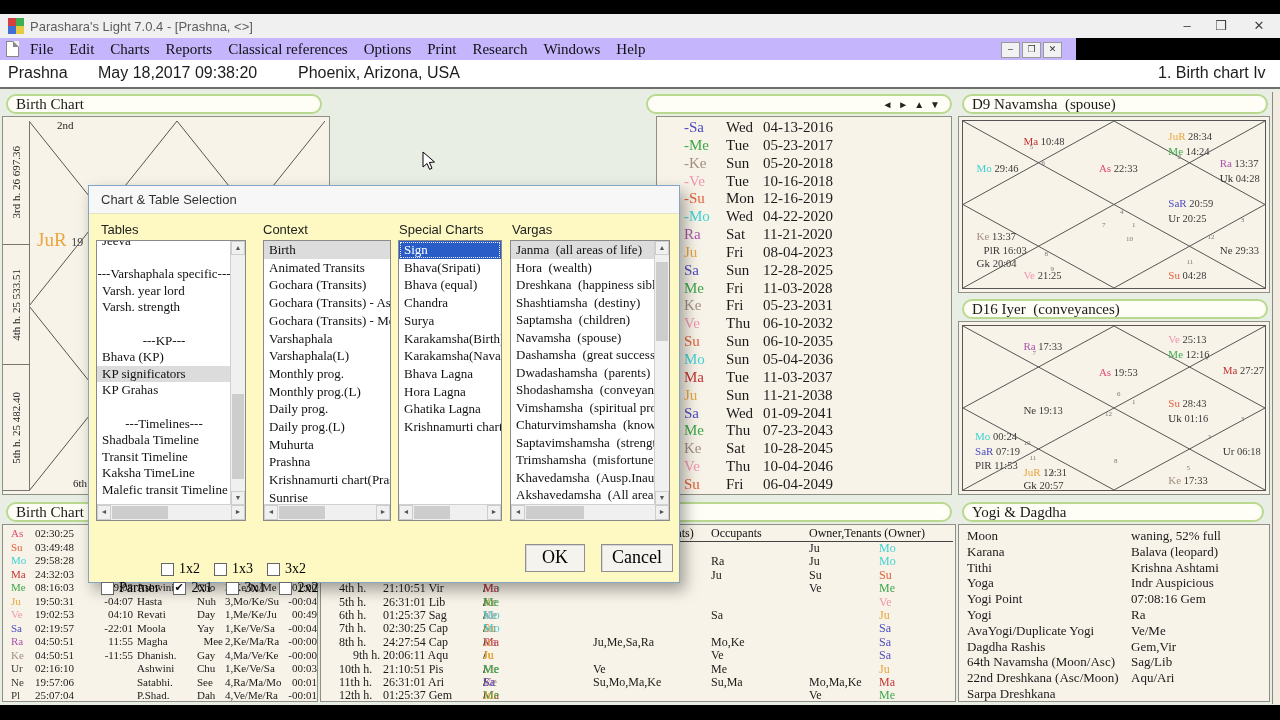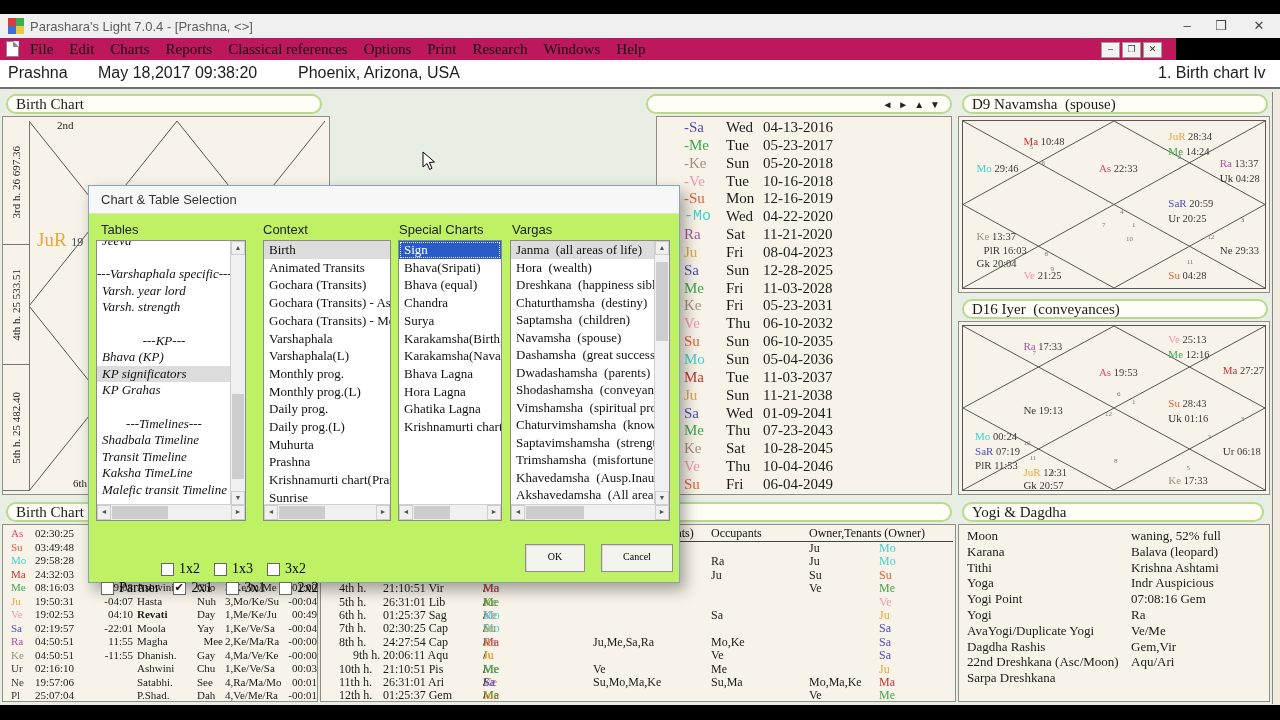--- a/index.html
+++ b/index.html
@@ -8,21 +8,21 @@
   .bar-black{position:absolute;left:0;width:1280px;background:#000;}
   
   .titlebar{position:absolute;left:0;top:14px;width:1280px;height:24px;background:#f0f0f0;
             font-family:"Liberation Sans",sans-serif;}
   .app-icon{position:absolute;left:8px;top:4px;width:16px;height:16px;display:grid;
             grid-template-columns:8px 8px;grid-template-rows:8px 8px;}
   .app-icon i{display:block;}
   .title-text{position:absolute;left:30px;top:5px;font-size:13px;color:#5d5d5d;}
   .win-ctl{position:absolute;top:2px;width:34px;height:20px;text-align:center;color:#444;
            font-size:13px;line-height:20px;font-family:"Liberation Sans",sans-serif;}
-  .menubar{position:absolute;left:0;top:38px;width:1176px;height:22px;background:#be185d;
+  .menubar{position:absolute;left:0;top:38px;width:1076px;height:22px;background:#c4b5fd;
            border-bottom:1px solid #0ea5e9;}
   .doc-icon{position:absolute;left:6px;top:3px;width:11px;height:14px;background:#fff;
             border:1px solid #888;}
   .doc-icon::after{content:"";position:absolute;right:-1px;top:-1px;border:3px solid #f0f0f0;
             border-left-color:#888;border-bottom-color:#888;}
   .menu-items{position:absolute;left:22px;top:0;height:22px;display:flex;}
   .menu-item{padding:1px 8px;font-size:15px;color:#111;line-height:20px;}
   .mdi-group{position:absolute;right:14px;top:4px;display:flex;gap:2px;}
   .mdi-btn{width:17px;height:14px;border:1px solid #9a9a9a;background:#f2f2f2;color:#333;
            font-size:9px;line-height:13px;text-align:center;font-family:"Liberation Sans",sans-serif;}
@@ -60,21 +60,21 @@
   .brow{position:relative;height:13.5px;font-size:11px;line-height:13px;}
   .brow span{position:absolute;white-space:nowrap;color:#1b1b1b;}
   .kp-head,.kp-row{position:relative;height:13.4px;font-size:12px;line-height:13px;}
   .kp-head{border-bottom:1px solid #444;height:14px;}
   .kp-head span{position:absolute;white-space:nowrap;color:#111;}
   .kp-row span{position:absolute;white-space:nowrap;color:#1b1b1b;}
   .yg-row{position:relative;height:15.8px;font-size:13px;line-height:15px;}
   .yg-row span{position:absolute;white-space:nowrap;color:#1b1b1b;}
   .right-strip{position:absolute;background:#f1ecdf;border-left:1px solid #888;}
   
-  .dialog{position:absolute;left:88px;top:96px;width:592px;height:398px;background:#bef264;
+  .dialog{position:absolute;left:88px;top:96px;width:592px;height:398px;background:#fef9c3;
           border:1px solid #84a4c4;box-shadow:5px 7px 14px rgba(0,0,0,.35);z-index:40;box-sizing:border-box;}
   .dlg-title{position:absolute;left:0;top:0;width:100%;height:27px;background:#f7f7f7;
              border-bottom:1px solid #e6e2c2;}
   .dlg-title span{position:absolute;left:12px;top:6px;font-family:"Liberation Sans",sans-serif;
              font-size:13px;color:#333;}
   .col-head{position:absolute;font-family:"Liberation Sans",sans-serif;font-size:13px;color:#222;}
   .lb{position:absolute;background:#fff;border:1px solid #8a8a8a;box-sizing:border-box;overflow:hidden;}
   .lb-items{position:absolute;left:0;top:0;right:0;bottom:15px;overflow:hidden;}
   .li{position:relative;font-size:13px;line-height:17.5px;padding-left:5px;white-space:pre;color:#111;}
   .li.hdr{text-align:center;padding-left:0;}
@@ -84,21 +84,21 @@
   .sb-v{position:absolute;top:0;right:0;width:14px;bottom:15px;background:#f0f0f0;border-left:1px solid #d0d0d0;}
   .sb-h{position:absolute;left:0;right:0;bottom:0;height:15px;background:#f0f0f0;border-top:1px solid #d0d0d0;}
   .sb-btn{position:absolute;background:#f0f0f0;border:1px solid #cdcdcd;color:#555;font-size:7px;
           text-align:center;box-sizing:border-box;}
   .sb-thumb{position:absolute;background:#cdcdcd;}
   .cb-row{position:absolute;display:flex;gap:14px;font-size:14px;}
   .cb-item{display:flex;align-items:center;gap:5px;}
   .cb{width:13px;height:13px;border:1px solid #666;background:#fff;position:relative;box-sizing:border-box;}
   .cb.checked::after{content:"✔";position:absolute;left:0;top:-2px;font-size:11px;color:#111;}
   .btn{position:absolute;width:58px;height:26px;background:#f4f3ee;border:1px solid #8f8f8f;
-       font-size:10px;text-align:center;line-height:24px;box-shadow:1px 1px 0 #d8d8d8 inset;}
+       font-size:18px;text-align:center;line-height:24px;box-shadow:1px 1px 0 #d8d8d8 inset;}
   .cursor{position:absolute;z-index:60;}
 </style>
 </head>
 <body>
 
 <div class="screen">
 
   <div class="bar-black" style="top:0;height:14px;"></div>
   <div class="bar-black" style="top:704px;height:16px;"></div>
 
@@ -202,21 +202,21 @@
             <span class="vp" style="color: rgb(240, 150, 174);">-Ve</span>
             <span class="vd">Tue</span>
             <span class="vdate">10-16-2018</span>
           </div>
           <div class="vim-row">
             <span class="vp" style="color: rgb(226, 96, 58);">-Su</span>
             <span class="vd">Mon</span>
             <span class="vdate">12-16-2019</span>
           </div>
           <div class="vim-row">
-            <span class="vp" style="color: rgb(63, 210, 210); font-family: Liberation Mono, monospace;">-Mo</span>
+            <span class="vp" style="color: rgb(63, 210, 210);">-Mo</span>
             <span class="vd">Wed</span>
             <span class="vdate">04-22-2020</span>
           </div>
           <div class="vim-row">
             <span class="vp" style="color: rgb(170, 85, 170);">Ra</span>
             <span class="vd">Sat</span>
             <span class="vdate">11-21-2020</span>
           </div>
           <div class="vim-row">
             <span class="vp" style="color: rgb(233, 166, 62);">Ju</span>
@@ -433,21 +433,21 @@
             <span style="left: 86px; width: 42px; text-align: right;">-04:07</span>
             <span style="left: 132px; width: 56px;">Hasta</span>
             <span style="left: 192px; width: 26px;">Nuh</span>
             <span style="left: 220px; width: 60px;">3,Mo/Ke/Su</span>
             <span style="left: 282px; width: 30px; text-align: right;">-00:04</span>
           </div>
           <div class="brow">
             <span style="left: 6px; width: 22px; color: rgb(240, 150, 174);">Ve</span>
             <span style="left: 30px; width: 52px;">19:02:53</span>
             <span style="left: 86px; width: 42px; text-align: right;">04:10</span>
-            <span style="left: 132px; width: 56px; font-weight: bold;">Revati</span>
+            <span style="left: 132px; width: 56px;">Revati</span>
             <span style="left: 192px; width: 26px;">Day</span>
             <span style="left: 220px; width: 60px;">1,Me/Ke/Ju</span>
             <span style="left: 282px; width: 30px; text-align: right;">00:49</span>
           </div>
           <div class="brow">
             <span style="left: 6px; width: 22px; color: rgb(77, 77, 192);">Sa</span>
             <span style="left: 30px; width: 52px;">02:19:57</span>
             <span style="left: 86px; width: 42px; text-align: right;">-22:01</span>
             <span style="left: 132px; width: 56px;">Moola</span>
             <span style="left: 192px; width: 26px;">Yay</span>
@@ -725,41 +725,45 @@
           </div>
           <div class="yg-row">
             <span style="left: 8px;">AvaYogi/Duplicate Yogi</span>
             <span style="left: 172px;">Ve/Me</span>
           </div>
           <div class="yg-row">
             <span style="left: 8px;">Dagdha Rashis</span>
             <span style="left: 172px;">Gem,Vir</span>
           </div>
           <div class="yg-row">
+            <span style="left: 8px;">64th Navamsha (Moon/Asc)</span>
+            <span style="left: 172px;">Sag/Lib</span>
+          </div>
+          <div class="yg-row">
             <span style="left: 8px;">22nd Dreshkana (Asc/Moon)</span>
             <span style="left: 172px;">Aqu/Ari</span>
           </div>
           <div class="yg-row">
             <span style="left: 8px;">Sarpa Dreshkana</span>
             <span style="left: 172px;"></span>
           </div>
         </div>
     </div>
 
     <div class="dialog">
       <div class="dlg-title">
         <span>Chart &amp; Table Selection</span>
       </div>
       <span class="col-head" style="left:12px;top:36px;">Tables</span>
       <span class="col-head" style="left:174px;top:36px;">Context</span>
       <span class="col-head" style="left:310px;top:36px;">Special Charts</span>
       <span class="col-head" style="left:423px;top:36px;">Vargas</span>
 
       <div class="lb" id="lb-tables" style="left:7px;top:54px;width:150px;height:281px;">
-          <div class="lb-items" style="right: 14px; font-style: italic;">
+          <div class="lb-items" style="right: 14px;">
             <div class="li clip-top" style="line-height: 16.6px;">Jeeva</div>
             <div class="li" style="line-height: 16.6px;">&nbsp;</div>
             <div class="li hdr" style="line-height: 16.6px;">---Varshaphala specific---</div>
             <div class="li" style="line-height: 16.6px;">Varsh. year lord</div>
             <div class="li" style="line-height: 16.6px;">Varsh. strength</div>
             <div class="li" style="line-height: 16.6px;">&nbsp;</div>
             <div class="li hdr" style="line-height: 16.6px;">---KP---</div>
             <div class="li" style="line-height: 16.6px;">Bhava (KP)</div>
             <div class="li sel-gray" style="line-height: 16.6px;">KP significators</div>
             <div class="li" style="line-height: 16.6px;">KP Grahas</div>
@@ -823,21 +827,21 @@
             <div class="sb-btn" style="left: 0px; top: 0px; width: 14px; height: 15px; line-height: 13px;">◄</div>
             <div class="sb-thumb" style="top: 1px; height: 13px; left: 15px; width: 36px;"></div>
             <div class="sb-btn" style="right: 0px; top: 0px; width: 14px; height: 15px; line-height: 13px;">►</div>
           </div>
         </div>
       <div class="lb" id="lb-vargas" style="left:421px;top:54px;width:160px;height:281px;">
           <div class="lb-items" style="right: 14px;">
             <div class="li sel-gray" style="line-height: 17.5px;">Janma  (all areas of life)</div>
             <div class="li" style="line-height: 17.5px;">Hora  (wealth)</div>
             <div class="li" style="line-height: 17.5px;">Dreshkana  (happiness siblings)</div>
-            <div class="li" style="line-height: 17.5px;">Chaturthamsha  (destiny)</div>
+            <div class="li" style="line-height: 17.5px;">Shashtiamsha  (destiny)</div>
             <div class="li" style="line-height: 17.5px;">Saptamsha  (children)</div>
             <div class="li" style="line-height: 17.5px;">Navamsha  (spouse)</div>
             <div class="li" style="line-height: 17.5px;">Dashamsha  (great successes)</div>
             <div class="li" style="line-height: 17.5px;">Dwadashamsha  (parents)</div>
             <div class="li" style="line-height: 17.5px;">Shodashamsha  (conveyances)</div>
             <div class="li" style="line-height: 17.5px;">Vimshamsha  (spiritual progress)</div>
             <div class="li" style="line-height: 17.5px;">Chaturvimshamsha  (knowledge)</div>
             <div class="li" style="line-height: 17.5px;">Saptavimshamsha  (strength)</div>
             <div class="li" style="line-height: 17.5px;">Trimshamsha  (misfortunes)</div>
             <div class="li" style="line-height: 17.5px;">Khavedamsha  (Ausp.Inauspicious)</div>

